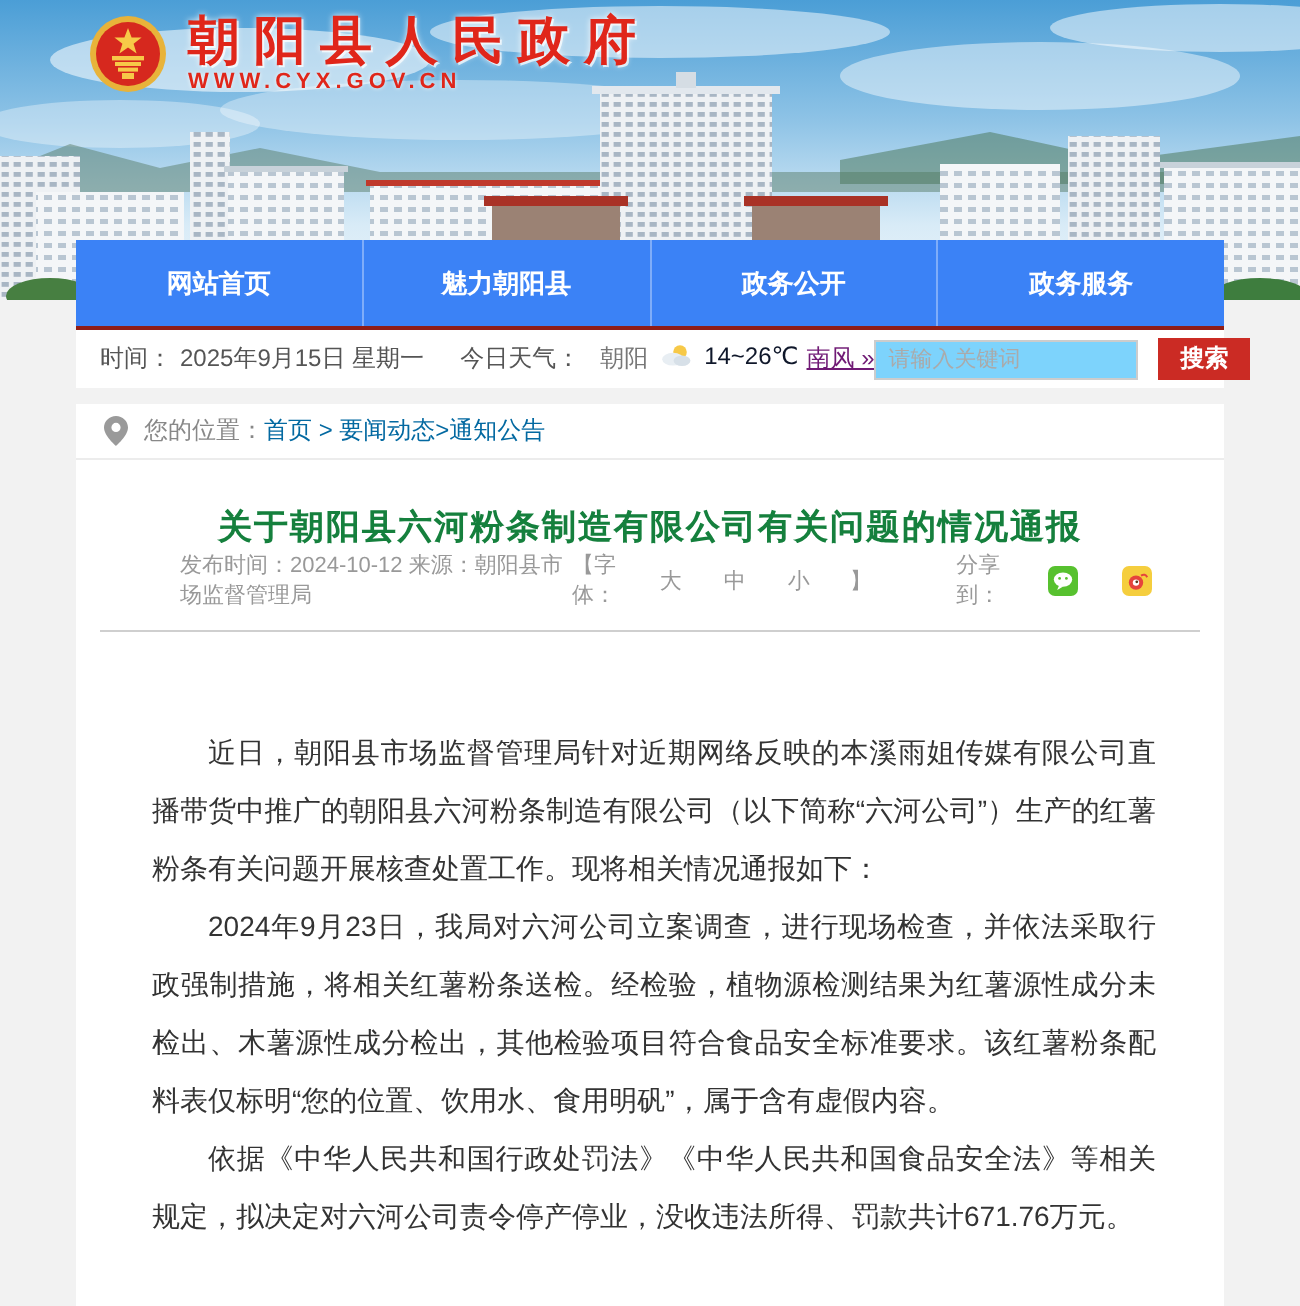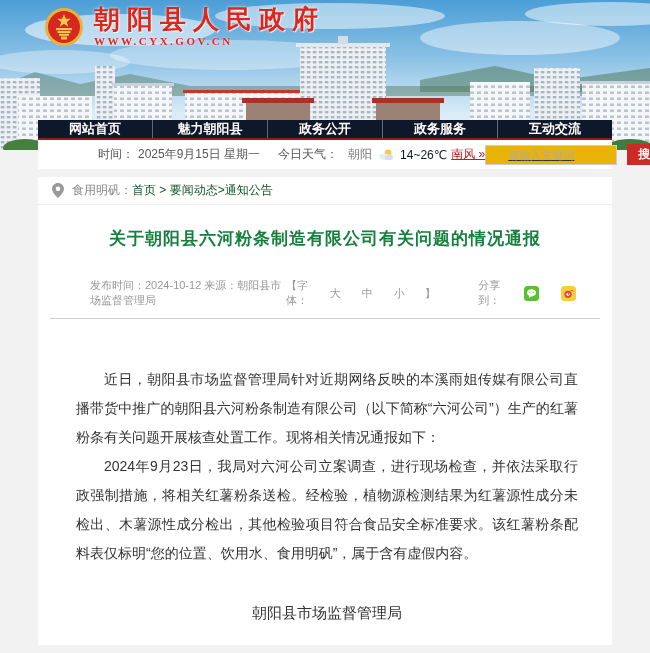--- a/index.html
+++ b/index.html
@@ -5,82 +5,82 @@
   * { margin:0; padding:0; box-sizing:border-box; }
   html,body { width:650px; height:653px; }
   body {
     background:#f2f2f2;
     font-family:"Liberation Sans","DejaVu Sans",sans-serif;
     color:#333;
     overflow:hidden;
     position:relative;
   }
   
-  .site-header { position:relative; height:150px; width:532px;font-family:Liberation Serif, serif; }
+  .site-header { position:relative; height:150px; width:532px; }
   .site-header svg.banner { position:absolute; left:0; top:0; }
   .brand { position:absolute; left:44px; top:6px; display:flex; align-items:center; z-index:1; }
   .emblem { width:40px; height:40px; margin-right:10px; }
   .brand-text .site-name {
     font-size:26px; font-weight:bold; color:#e0261a; letter-spacing:7px;
     text-shadow:0 0 3px rgba(255,255,255,.9), 1px 1px 0 rgba(255,255,255,.7);
     line-height:28px;
   }
   .brand-text .site-url {
     font-size:11px; font-weight:bold; color:#e0261a; letter-spacing:2.5px;
     text-shadow:0 0 2px rgba(255,255,255,.8); margin-top:1px;
   }
   
   .main-nav {
     position:relative; z-index:2;
-    margin:-30px 38px 0 38px; height:20px;
-    background:#0f172a; border-bottom:2px solid #8f1d17;
+    margin:-30px 38px 0 38px; height:45px;
+    background:#3b82f6; border-bottom:2px solid #8f1d17;
     display:flex; align-items:stretch;
   }
   .main-nav .nav-item {
     flex:1; display:flex; align-items:center; justify-content:center;
     color:#fff; font-size:13px; font-weight:bold; cursor:pointer;
   }
   .main-nav .nav-item + .nav-item { border-left:1px solid rgba(255,255,255,.35); }
   
   .info-bar {
     position:relative; z-index:2;
     margin:0 38px; height:29px; background:#fff;
     display:flex; align-items:center; padding:0 12px; font-size:12px; color:#555;
   }
-  .info-left { display:flex; align-items:center; gap:4px; white-space:nowrap;margin-left:48px; }
+  .info-left { display:flex; align-items:flex-start; gap:4px; white-space:nowrap; }
   .weather-city { color:#777; margin-left:6px; }
   .weather-icon { margin:0 2px; display:inline-flex; }
   .weather-temp { color:#0f172a; }
-  .weather-wind { color:#b91c1c;text-decoration:underline; }
+  .weather-wind { color:#701a75;text-decoration:underline; }
   .info-right { margin-left:auto; display:flex; align-items:center; }
   .search-input {
     width:132px; height:20px; border:1px solid #ccc; font-size:11px;
-    padding:0 22px; color:#333; outline:none; background:#eab308;text-decoration:underline;
+    padding:0 6px; color:#333; outline:none; background:#7dd3fc;
   }
   .search-input::placeholder { color:#aaa; }
   .search-btn {
     width:46px; height:21px; margin-left:10px; background:#cb2b24; color:#fff;
     border:none; font-size:12px; font-weight:bold; cursor:pointer;
   }
   
   .content-card { margin:8px 38px 0 38px; background:#fff; height:468px; }
   .breadcrumb-row {
     height:28px; display:flex; align-items:center; padding:0 14px;
     border-bottom:1px solid #ececec; font-size:12px; color:#888;
   }
   .pin-icon { margin-right:8px; display:inline-flex; }
-  .breadcrumb-path { color:#14532d; cursor:pointer; }
+  .breadcrumb-path { color:#0369a1; cursor:pointer; }
   
   .article-title {
     text-align:center; font-size:17px; font-weight:bold; color:#15803d;
     margin-top:22px; letter-spacing:1px;
   }
   .meta-row {
     display:flex; align-items:center; justify-content:space-between;
-    margin-top:28px; padding:0 36px 0 52px; font-size:11px; color:#999;
+    margin-top:0; padding:0 36px 0 52px; font-size:11px; color:#999;
   }
   .meta-right { display:flex; align-items:center; gap:19px; color:#999; }
   .font-size-opt { cursor:pointer; margin:0 1px; }
   .share-icon { width:15px; height:15px; display:inline-flex; margin-left:3px; cursor:pointer; }
   .meta-sep { border:none; border-top:1px solid #cfcfcf; margin:10px 12px 0 12px; }
   .article-body { padding:46px 34px 0 38px; }
   .article-body p {
     font-size:14px; line-height:29px; color:#333; text-indent:2em; text-align:justify;
   }
   .signature-block { margin-top:36px; text-align:center; }
@@ -165,21 +165,20 @@
       <div class="site-url">WWW.CYX.GOV.CN</div>
     </div>
   </div>
 </div>
 
 <div class="main-nav">
   <div class="nav-item">网站首页</div>
   <div class="nav-item">魅力朝阳县</div>
   <div class="nav-item">政务公开</div>
   <div class="nav-item">政务服务</div>
-  <div class="nav-item">互动交流</div>
 </div>
 
 <div class="info-bar">
   <div class="info-left">
     <span>时间：</span>
     <span>2025年9月15日 星期一</span>
     <span style="width:10px"></span>
     <span>今日天气：</span>
     <span class="weather-city">朝阳</span>
     <span class="weather-icon">
@@ -199,21 +198,21 @@
 </div>
 
 <div class="content-card">
 
   <div class="breadcrumb-row">
     <span class="pin-icon">
       <svg width="12" height="15" viewBox="0 0 12 15">
         <path d="M6 0 C2.7 0 0 2.6 0 5.8 C0 10 6 15 6 15 C6 15 12 10 12 5.8 C12 2.6 9.3 0 6 0 Z M6 8 A2.3 2.3 0 1 1 6 3.4 A2.3 2.3 0 0 1 6 8 Z" fill="#9a9a9a"></path>
       </svg>
     </span>
-    <span>食用明矾：</span>
+    <span>您的位置：</span>
     <span class="breadcrumb-path">首页 &gt; 要闻动态&gt;通知公告</span>
   </div>
 
   <h1 class="article-title">关于朝阳县六河粉条制造有限公司有关问题的情况通报</h1>
 
   <div class="meta-row">
     <span class="meta-left">发布时间：2024-10-12 来源：朝阳县市场监督管理局</span>
     <span class="meta-right">
       <span>【字体：</span>
       <span class="font-size-opt">大</span>
@@ -241,19 +240,20 @@
         </svg>
       </span>
     </span>
   </div>
 
   <hr class="meta-sep">
 
   <div class="article-body">
     <p>近日，朝阳县市场监督管理局针对近期网络反映的本溪雨姐传媒有限公司直播带货中推广的朝阳县六河粉条制造有限公司（以下简称“六河公司”）生产的红薯粉条有关问题开展核查处置工作。现将相关情况通报如下：</p>
     <p>2024年9月23日，我局对六河公司立案调查，进行现场检查，并依法采取行政强制措施，将相关红薯粉条送检。经检验，植物源检测结果为红薯源性成分未检出、木薯源性成分检出，其他检验项目符合食品安全标准要求。该红薯粉条配料表仅标明“您的位置、饮用水、食用明矾”，属于含有虚假内容。</p>
+    <p>依据《中华人民共和国行政处罚法》《中华人民共和国食品安全法》等相关规定，拟决定对六河公司责令停产停业，没收违法所得、罚款共计671.76万元。</p>
     <div class="signature-block">
       <div class="signature-name">朝阳县市场监督管理局</div>
 
     </div>
   </div>
 
 </div>
 
 </body></html>

